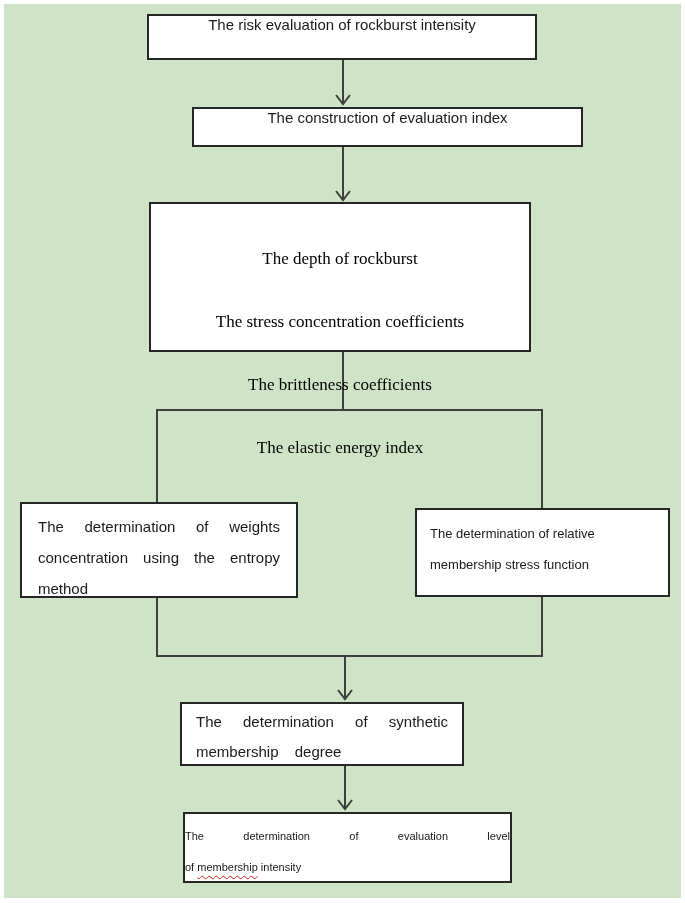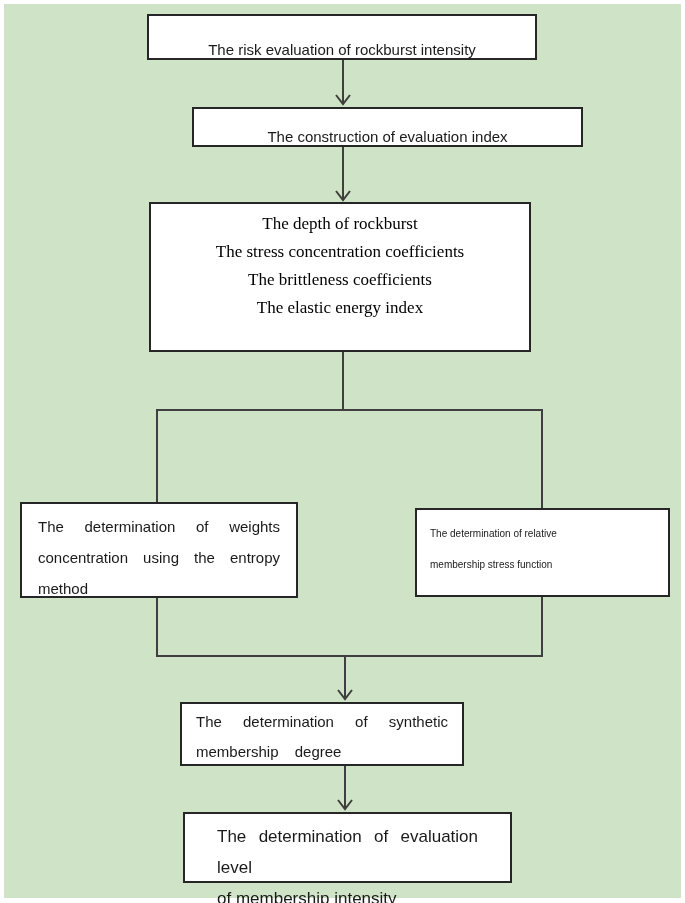--- a/index.html
+++ b/index.html
@@ -38,37 +38,37 @@
     stroke-width: 2;
     fill: none;
   }
   .fbox {
     position: absolute;
     background: var(--box-bg);
     border: 2px solid var(--box-border);
   }
   .center-text {
     display: flex;
-    align-items: flex-end;
+    align-items: flex-start;
     justify-content: center;
     text-align: center;
   }
   .b1 { left: 147px; top: 14px;  width: 390px; height: 46px; font-size: 15px; }
   .b2 { left: 147px; top: 107px; width: 391px; height: 40px; font-size: 15px; margin-left: 45px; }
   .b3 {
     left: 149px; top: 202px; width: 382px; height: 150px;
     font-family: "Liberation Serif", serif;
     font-size: 17px; color: #000;
     padding-top: 6px;
   }
-  .b3 .line { line-height: 28px; text-align: center; }
+  .b3 .line { line-height: 28px; text-align: center; margin-top: 35px; }
   .b4 { left: 20px;  top: 502px; width: 278px; height: 96px; font-size: 15px; padding: 7px 16px; }
-  .b5 { left: 415px; top: 508px; width: 255px; height: 89px; font-size: 10px; padding: 8px 13px; }
+  .b5 { left: 415px; top: 508px; width: 255px; height: 89px; font-size: 13px; padding: 8px 13px; }
   .b6 { left: 180px; top: 702px; width: 284px; height: 64px; font-size: 15px; padding: 3px 14px; }
-  .b7 { left: 183px; top: 812px; width: 329px; height: 71px; font-size: 17px; padding: 7px 32px; }
+  .b7 { left: 183px; top: 812px; width: 329px; height: 71px; font-size: 11px; padding: 7px 0; }
   .jline { line-height: 31px; text-align: justify; text-align-last: justify; }
   .nline { line-height: 31px; text-align: left; }
   .b6 .jline, .b6 .nline { line-height: 30px; }
   .wide-words { word-spacing: 12px; }
   .squiggle {
     text-decoration: underline;
     text-decoration-style: wavy;
     text-decoration-color: var(--squiggle);
     text-decoration-thickness: 1px;
     text-underline-offset: 4px;

